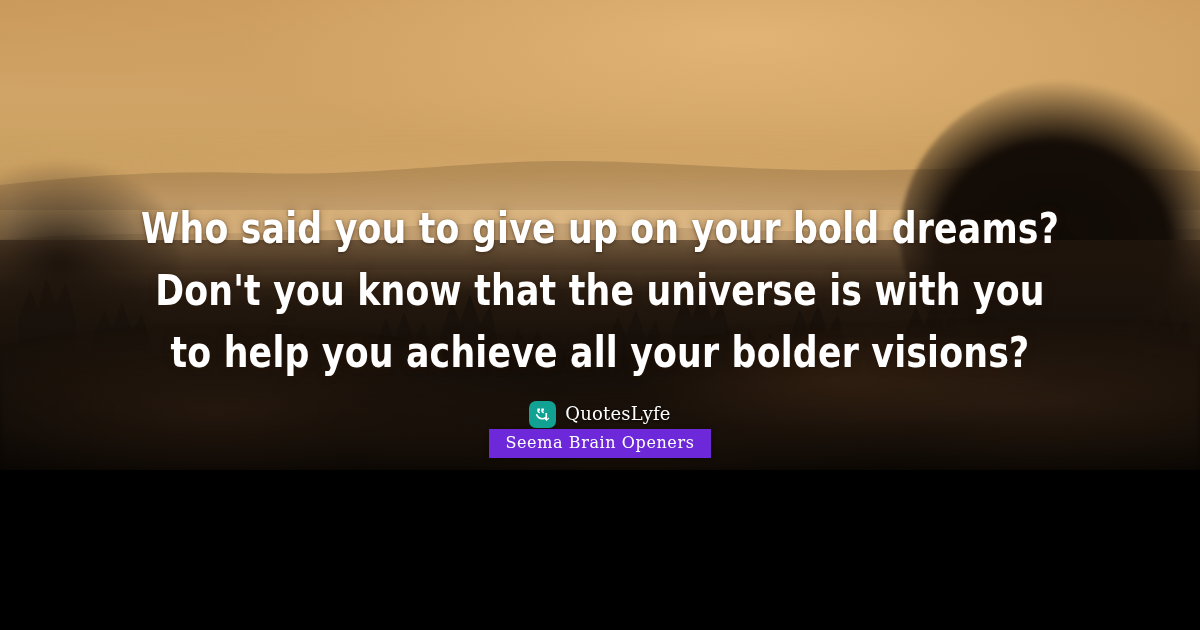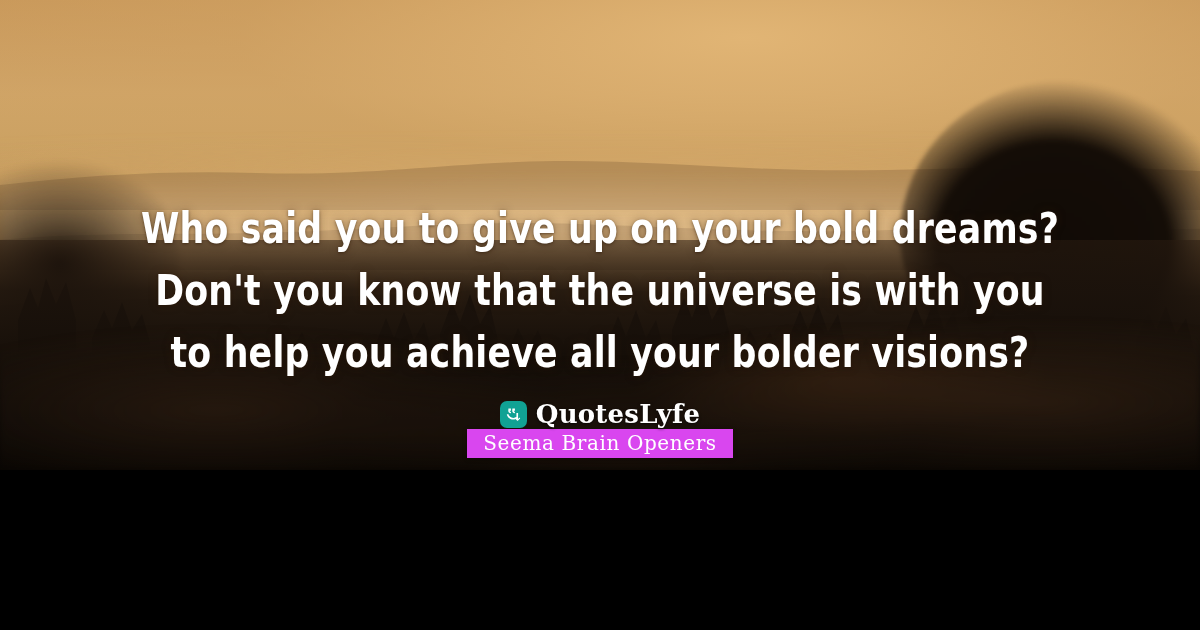--- a/index.html
+++ b/index.html
@@ -169,24 +169,24 @@
 
   
   .author-wrap {
     position: absolute;
     left: 0; right: 0;
     top: 429px;
     text-align: center;
   }
   .author-badge {
     display: inline-block;
-    background: #d946ef;
+    background: #6d28d9;
     color: #ffffff;
     font-family: "DejaVu Serif", "Liberation Serif", serif;
-    font-size: 20px;
+    font-size: 16px;
     font-weight: normal;
     letter-spacing: 0.6px;
     padding: 5px 16px 6px 16px;
     line-height: 18px;
     box-shadow: 0 1px 4px rgba(0,0,0,0.35);
   }
 
   
   .brand {
     position: absolute;
@@ -204,22 +204,22 @@
     background: #11a294;
     display: flex;
     align-items: center;
     justify-content: center;
     flex: none;
   }
   .brand-mark svg { display: block; }
   .brand-name {
     color: #ffffff;
     font-family: "DejaVu Serif", "Liberation Serif", serif;
-    font-weight: bold;
-    font-size: 26px;
+    font-weight: normal;
+    font-size: 18px;
     letter-spacing: 0.2px;
     line-height: 28px;
     text-shadow: 0 1px 3px rgba(0,0,0,0.7);
   }
 </style>
 </head>
 <body>
 
 <div class="card">
 

